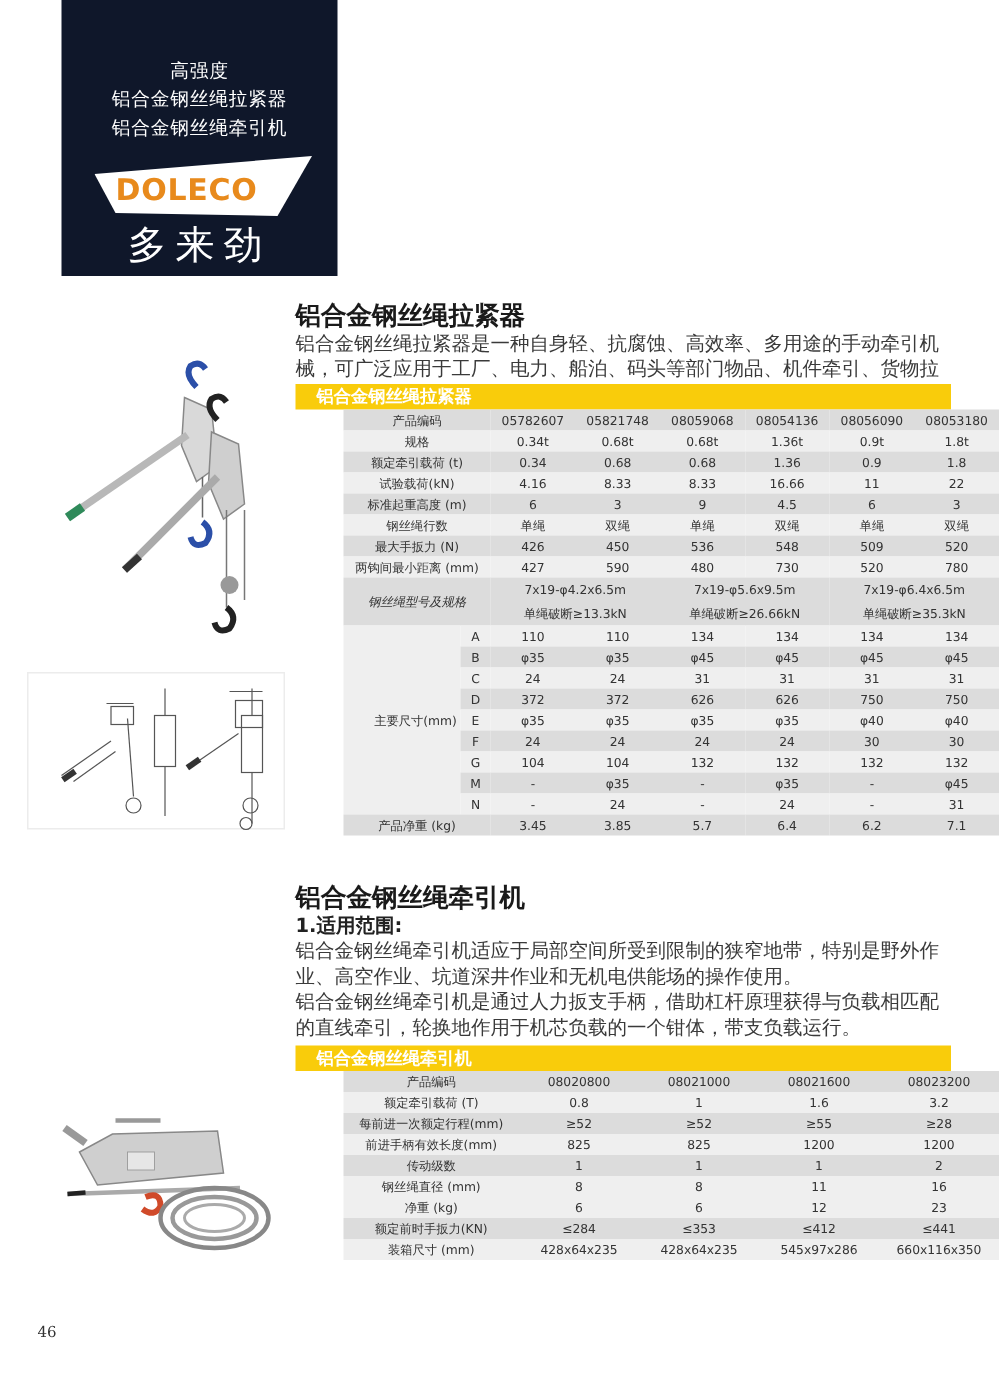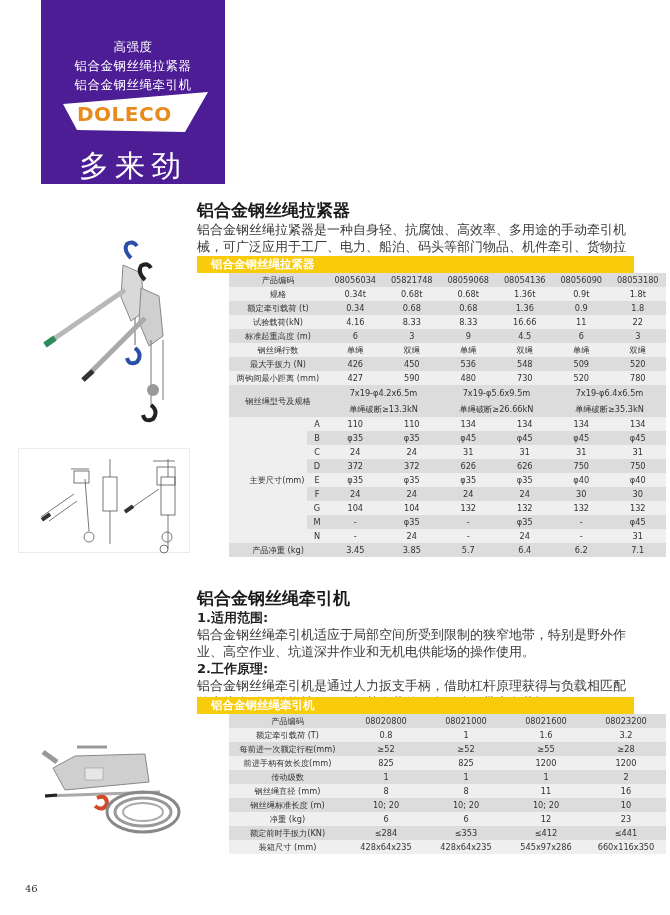--- a/index.html
+++ b/index.html
@@ -1,32 +1,32 @@
 <!DOCTYPE html>
 <html><head>
 <meta charset="utf-8">
 <style>
   * { box-sizing: border-box; margin: 0; padding: 0; }
   html, body { width: 670px; height: 915px; background: #ffffff; overflow: hidden; }
   body { position: relative; font-family: "DejaVu Sans", "Liberation Sans", sans-serif; color: #333; }
 
   .brand-box {
     position: absolute; left: 41px; top: 0; width: 184px; height: 184px;
-    background: #4c1d95;
+    background: #0f172a;
     text-align: center; color: #fff;
   }
   .brand-line { font-size: 12.5px; line-height: 19px; letter-spacing: 0.5px; }
   .brand-lines { position: absolute; top: 37px; left: 0; right: 0; }
-  .logo-wrap { position: absolute; left: 22px; top: 92px; width: 145px; height: 40px; }
+  .logo-wrap { position: absolute; left: 22px; top: 104px; width: 145px; height: 40px; }
   .logo-wrap svg { position: absolute; left: 0; top: 0; }
   .logo-text {
     position: absolute; left: 14px; top: 10px; font-size: 20px; font-weight: bold;
     color: #e88a1c; letter-spacing: 0.5px; font-family: "DejaVu Sans", sans-serif;
   }
-  .brand-cn { position: absolute; left: 0; right: 0; top: 146px; font-size: 30px; letter-spacing: 6px; color: #fff; }
+  .brand-cn { position: absolute; left: 0; right: 0; top: 146px; font-size: 26px; letter-spacing: 6px; color: #fff; }
 
   .section-title {
     position: absolute; left: 197px; font-size: 17px; font-weight: bold; color: #1a1a1a;
   }
   .desc { position: absolute; left: 197px; width: 440px; font-size: 13px; line-height: 17px; color: #3a3a3a; }
   .desc b { color: #222; }
 
   .tbl-wrap { position: absolute; left: 197px; width: 437px; }
   .tbl-head {
     height: 17px; background: #f9cc0b; color: #fff; font-weight: bold;
@@ -119,21 +119,21 @@
       <col>
         <col>
         <col>
         <col>
         <col>
         <col>
     </colgroup>
     <tbody>
       <tr class="d">
         <td colspan="2" class="lbl">产品编码</td>
-        <td>08056034</td>
+        <td>05782607</td>
         <td>05821748</td>
         <td>08059068</td>
         <td>08054136</td>
         <td>08056090</td>
         <td>08053180</td>
       </tr>
       <tr class="l">
         <td colspan="2" class="lbl">规格</td>
         <td>0.34t</td>
         <td>0.68t</td>
@@ -191,21 +191,21 @@
         <td colspan="2" class="lbl">两钩间最小距离 (mm)</td>
         <td>427</td>
         <td>590</td>
         <td>480</td>
         <td>730</td>
         <td>520</td>
         <td>780</td>
       </tr>
 
       <tr class="d">
-        <td colspan="2" class="lbl" style="height:24px;">钢丝绳型号及规格</td>
+        <td colspan="2" class="lbl" style="height:24px;font-style:italic;">钢丝绳型号及规格</td>
         <td colspan="2" style="line-height:16px;">
           <div>7x19-φ4.2x6.5m</div>
           <div>单绳破断≥13.3kN</div>
         </td>
         <td colspan="2" style="line-height:16px;">
           <div>7x19-φ5.6x9.5m</div>
           <div>单绳破断≥26.66kN</div>
         </td>
         <td colspan="2" style="line-height:16px;">
           <div>7x19-φ6.4x6.5m</div>
@@ -305,21 +305,20 @@
         <td>7.1</td>
       </tr>
     </tbody>
   </table>
 </div>
 
 <div class="section-title" style="top:587px;">铝合金钢丝绳牵引机</div>
 <div class="desc" style="top:609px;">
   <div><b>1.适用范围:</b></div>
   <div>铝合金钢丝绳牵引机适应于局部空间所受到限制的狭窄地带，特别是野外作业、高空作业、坑道深井作业和无机电供能场的操作使用。</div>
-  <div><b>2.工作原理:</b></div>
   <div>铝合金钢丝绳牵引机是通过人力扳支手柄，借助杠杆原理获得与负载相匹配的直线牵引，轮换地作用于机芯负载的一个钳体，带支负载运行。</div>
 </div>
 
 <div class="img-area" style="left:35px; top:740px; width:150px; height:100px;">
   <svg width="150" height="100" viewBox="0 0 150 100">
     <line x1="8" y1="12" x2="22" y2="22" stroke="#999" stroke-width="5"></line>
     <path d="M18,28 L40,16 L110,14 L114,42 L30,50 Z" fill="#cfcfcf" stroke="#888" stroke-width="1"></path>
     <rect x="50" y="28" width="18" height="12" fill="#e6e6e6" stroke="#999" stroke-width="0.6"></rect>
     <line x1="42" y1="7" x2="72" y2="7" stroke="#999" stroke-width="3"></line>
     <line x1="10" y1="56" x2="125" y2="52" stroke="#aaa" stroke-width="3"></line>
@@ -377,27 +376,20 @@
         <td>1</td>
         <td>2</td>
       </tr>
       <tr class="l">
         <td class="lbl">钢丝绳直径 (mm)</td>
         <td>8</td>
         <td>8</td>
         <td>11</td>
         <td>16</td>
       </tr>
-      <tr class="d">
-        <td class="lbl">钢丝绳标准长度 (m)</td>
-        <td>10; 20</td>
-        <td>10; 20</td>
-        <td>10; 20</td>
-        <td>10</td>
-      </tr>
       <tr class="l">
         <td class="lbl">净重 (kg)</td>
         <td>6</td>
         <td>6</td>
         <td>12</td>
         <td>23</td>
       </tr>
       <tr class="d">
         <td class="lbl">额定前时手扳力(KN)</td>
         <td>≤284</td>

